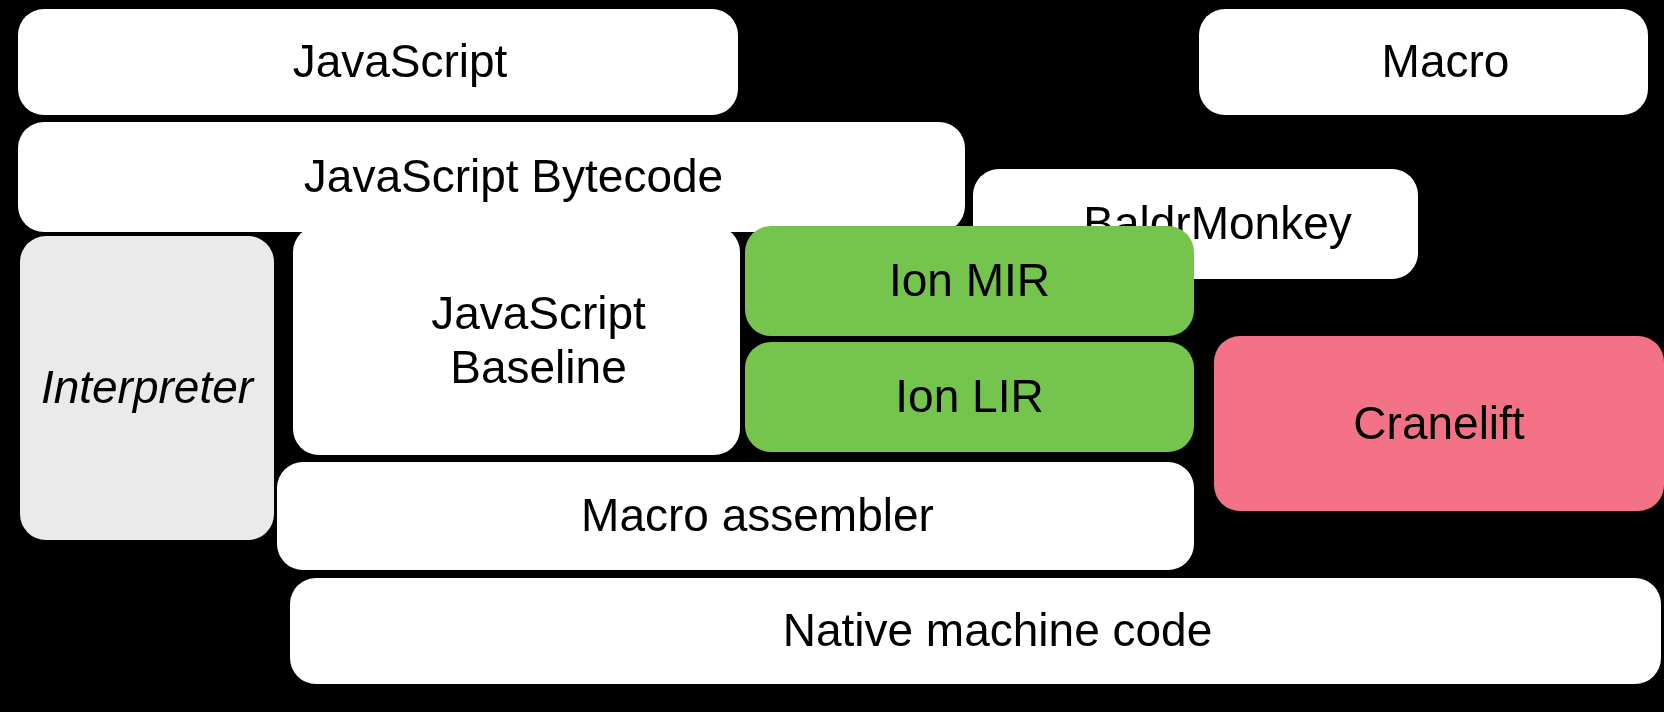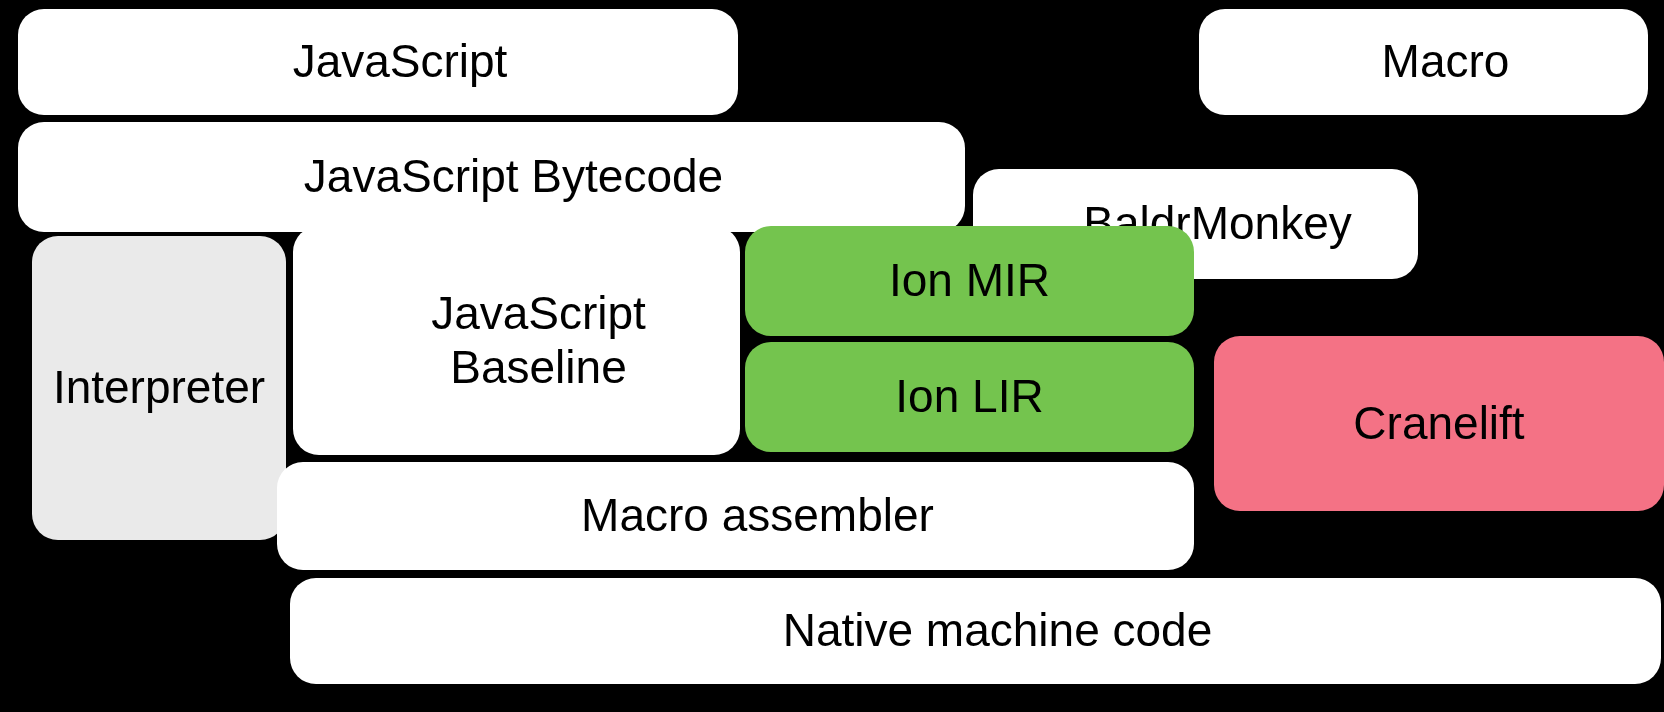--- a/index.html
+++ b/index.html
@@ -43,21 +43,21 @@
 
   <div class="node fill-white" style="left:18px; top:9px; width:720px; height:106px;">JavaScript</div>
 
 
   <div class="node fill-white" style="left:1199px; top:9px; width:449px; height:106px;">Macro</div>
 
   <div class="node fill-white" style="left:18px; top:122px; width:947px; height:110px;">JavaScript Bytecode</div>
 
   <div class="node fill-white" style="left:973px; top:122px; width:445px; height:110px;margin-top:47px;">BaldrMonkey</div>
 
-  <div class="node fill-gray" style="left:32px; top:236px; width:254px; height:304px;">Interpreter</div>
+  <div class="node fill-gray" style="left:20px; top:236px; width:254px; height:304px;font-style:italic;">Interpreter</div>
 
   <div class="node fill-white" style="left:293px; top:226px; width:447px; height:229px;">JavaScript
 Baseline</div>
 
   <div class="node fill-green" style="left:745px; top:226px; width:449px; height:110px;">Ion MIR</div>
 
   <div class="node fill-green" style="left:745px; top:342px; width:449px; height:110px;">Ion LIR</div>
 
   <div class="node fill-pink" style="left:1214px; top:336px; width:450px; height:175px;">Cranelift</div>
 

